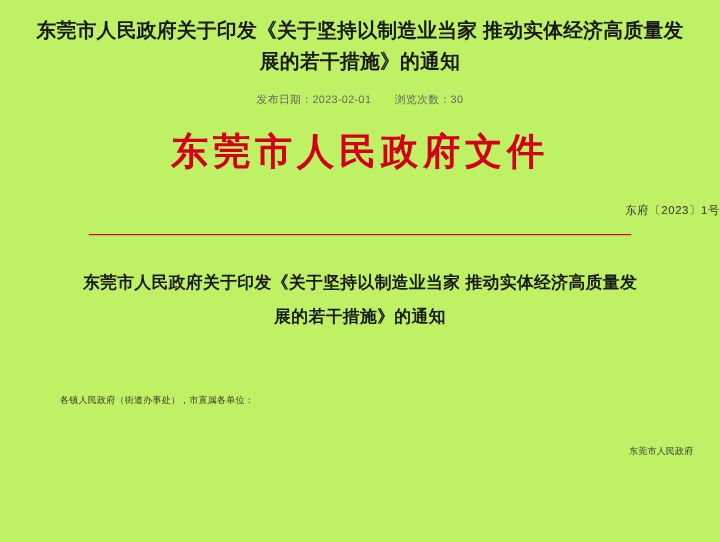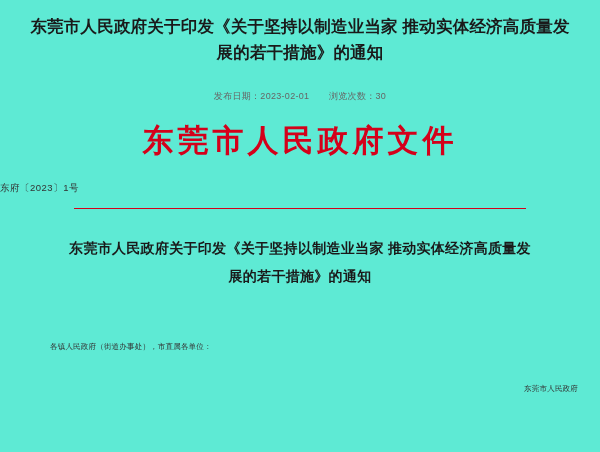--- a/index.html
+++ b/index.html
@@ -12,35 +12,35 @@
     background: #ffffff;
     font-family: "Liberation Sans", sans-serif;
     color: #222;
     overflow: hidden;
   }
   .page {
     position: relative;
     width: 600px;
     height: 452px;
     box-sizing: border-box;
-    background: #5eead4;
+    background: #bef264;
   }
 
   
   .doc-title {
     padding: 14px 26px 0 26px;
     text-align: center;
     font-size: 16.5px;
     font-weight: bold;
     line-height: 1.55;
     color: #1a1a1a;
     letter-spacing: 0.2px;
   }
   .meta-line {
-    margin-top: 25px;
+    margin-top: 12px;
     text-align: center;
     font-size: 9px;
     color: #666;
     letter-spacing: 0.3px;
   }
   .meta-line .sep {
     display: inline-block;
     width: 14px;
   }
 
@@ -52,21 +52,21 @@
   .red-title {
     font-family: "DejaVu Serif", "Liberation Serif", serif;
     font-size: 31px;
     font-weight: bold;
     color: #d4001a;
     letter-spacing: 4px;
     line-height: 1.25;
   }
   .doc-number {
     margin-top: 22px;
-    text-align: left;
+    text-align: right;
     font-size: 9.5px;
     color: #333;
     letter-spacing: 0.5px;
   }
   .red-rule {
     margin: 13px auto 0 auto;
     width: 452px;
     height: 1.6px;
     background: #d4001a;
   }

